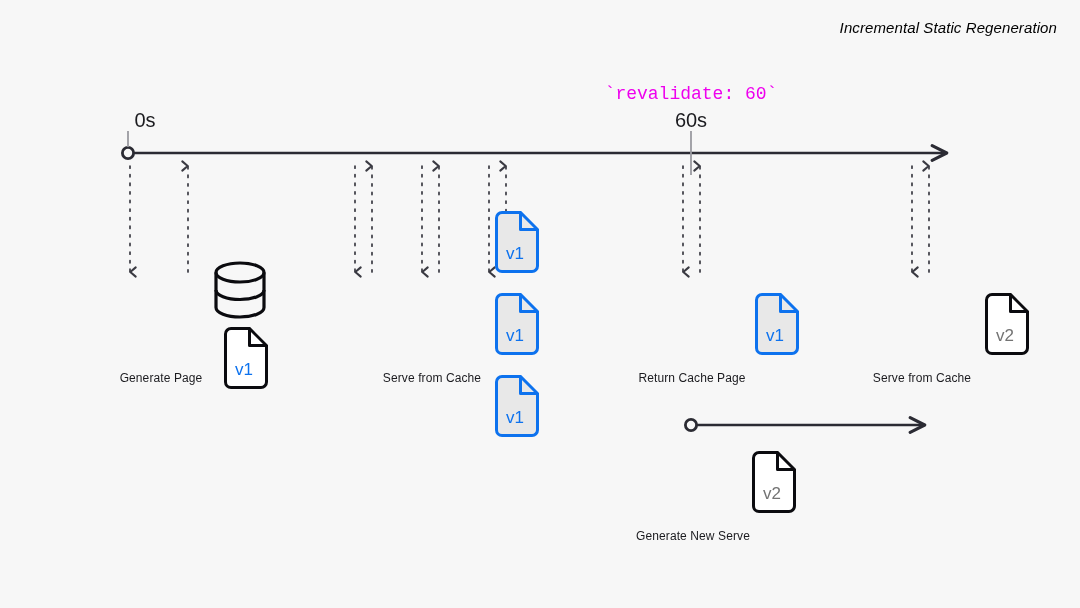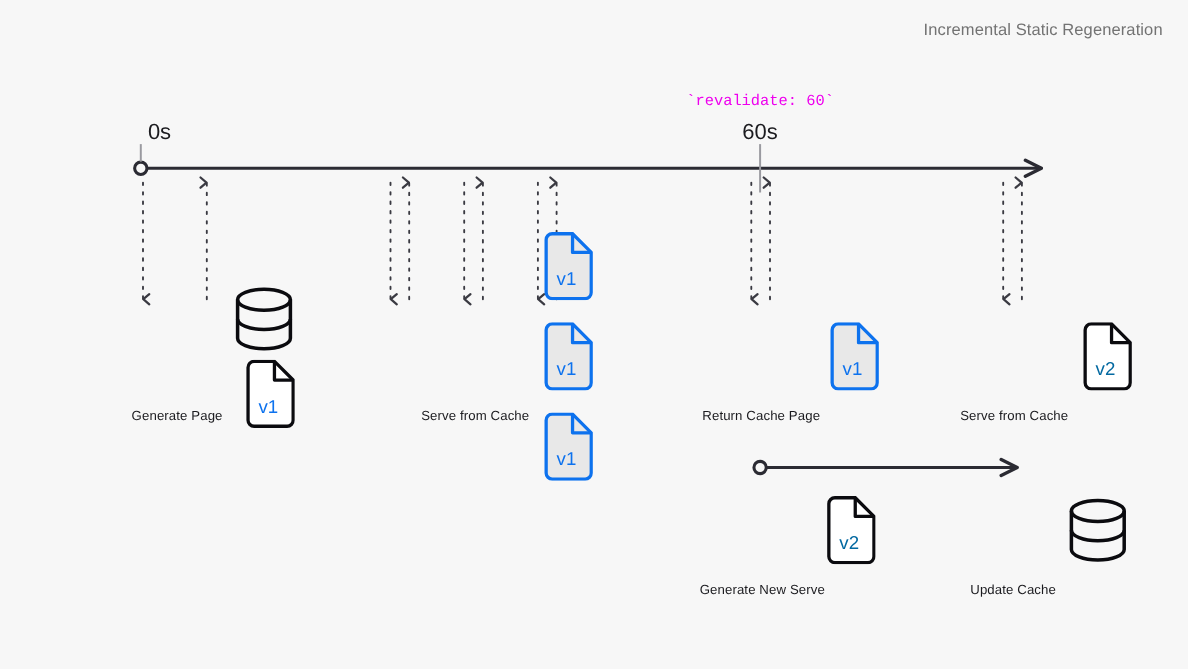--- a/index.html
+++ b/index.html
@@ -9,31 +9,32 @@
     font-family:"Liberation Sans", sans-serif;
     overflow:hidden;
     position:relative;
   }
   #stage{position:absolute;inset:0;}
 
   .title{
     position:absolute;
     right:23px;top:19px;
     font-size:15px;
-    color:#737373;
+    color:#000000;
     letter-spacing:.1px;
     white-space:nowrap;
+    font-style:italic;
   }
 
   .revalidate-tag{
     position:absolute;
     left:691px;top:84px;
     transform:translateX(-50%);
     font-family:"Liberation Mono","DejaVu Sans Mono",monospace;
-    font-size:14px;
+    font-size:18px;
     color:#EE00EE;
     white-space:nowrap;
   }
 
   
   .axis-svg{position:absolute;left:0;top:0;width:1080px;height:608px;pointer-events:none;}
 
   .tick-label{
     position:absolute;
     font-size:20px;
@@ -59,21 +60,21 @@
   .page-icon svg{display:block;width:48px;height:62px;}
   .page-icon .vtag{
     position:absolute;left:0;right:0;bottom:11px;
     text-align:center;
     font-size:17px;
     font-weight:400;
     line-height:1;
     pointer-events:none;
   }
   .vtag.blue{color:#0D72EE;}
-  .vtag.purple{color:#0369a1;}
+  .vtag.purple{color:#737373;}
 
   .db-icon{width:56px;height:62px;}
   .db-icon svg{display:block;width:56px;height:62px;}
 
   
   #g-generate{left:54px;top:288px;width:214px;}
   #g-serve1{left:325px;top:288px;width:214px;}
   #g-stale{left:585px;top:288px;width:214px;}
   #g-serve2{left:815px;top:288px;width:214px;}
   #g-newpage{left:590px;top:446px;width:206px;}
@@ -224,29 +225,15 @@
         <svg viewBox="0 0 48 62">
           <path d="M5.5,7 A5.5,5.5 0 0 1 11,1.5 H29.5 L46.5,18.5 V55 A5.5,5.5 0 0 1 41,60.5 H11 A5.5,5.5 0 0 1 5.5,55 Z" fill="#FFFFFF" stroke="#0B0B0F" stroke-width="3"></path>
           <path d="M29.5,1.5 V18.5 H46.5" fill="none" stroke="#0B0B0F" stroke-width="3" stroke-linejoin="round"></path>
         </svg>
         <span class="vtag purple">v2</span>
       </div>
     </div>
     <div class="caption">Generate New Serve</div>
   </div>
 
-  <div class="group" id="g-updcache">
-    <div class="icons-row">
-      <div class="db-icon">
-        <svg viewBox="0 0 56 62">
-          <g fill="none" stroke="#0B0B0F" stroke-width="3.2">
-            <ellipse cx="28" cy="13.5" rx="24" ry="9.5"></ellipse>
-            <path d="M4,13.5 V48.5 C4,53.7 14.7,58 28,58 C41.3,58 52,53.7 52,48.5 V13.5"></path>
-            <path d="M4,31 C4,36.2 14.7,40.5 28,40.5 C41.3,40.5 52,36.2 52,31"></path>
-          </g>
-        </svg>
-      </div>
-    </div>
-    <div class="caption">Update Cache</div>
-  </div>
 
 
 </div>
 
 </body></html>

